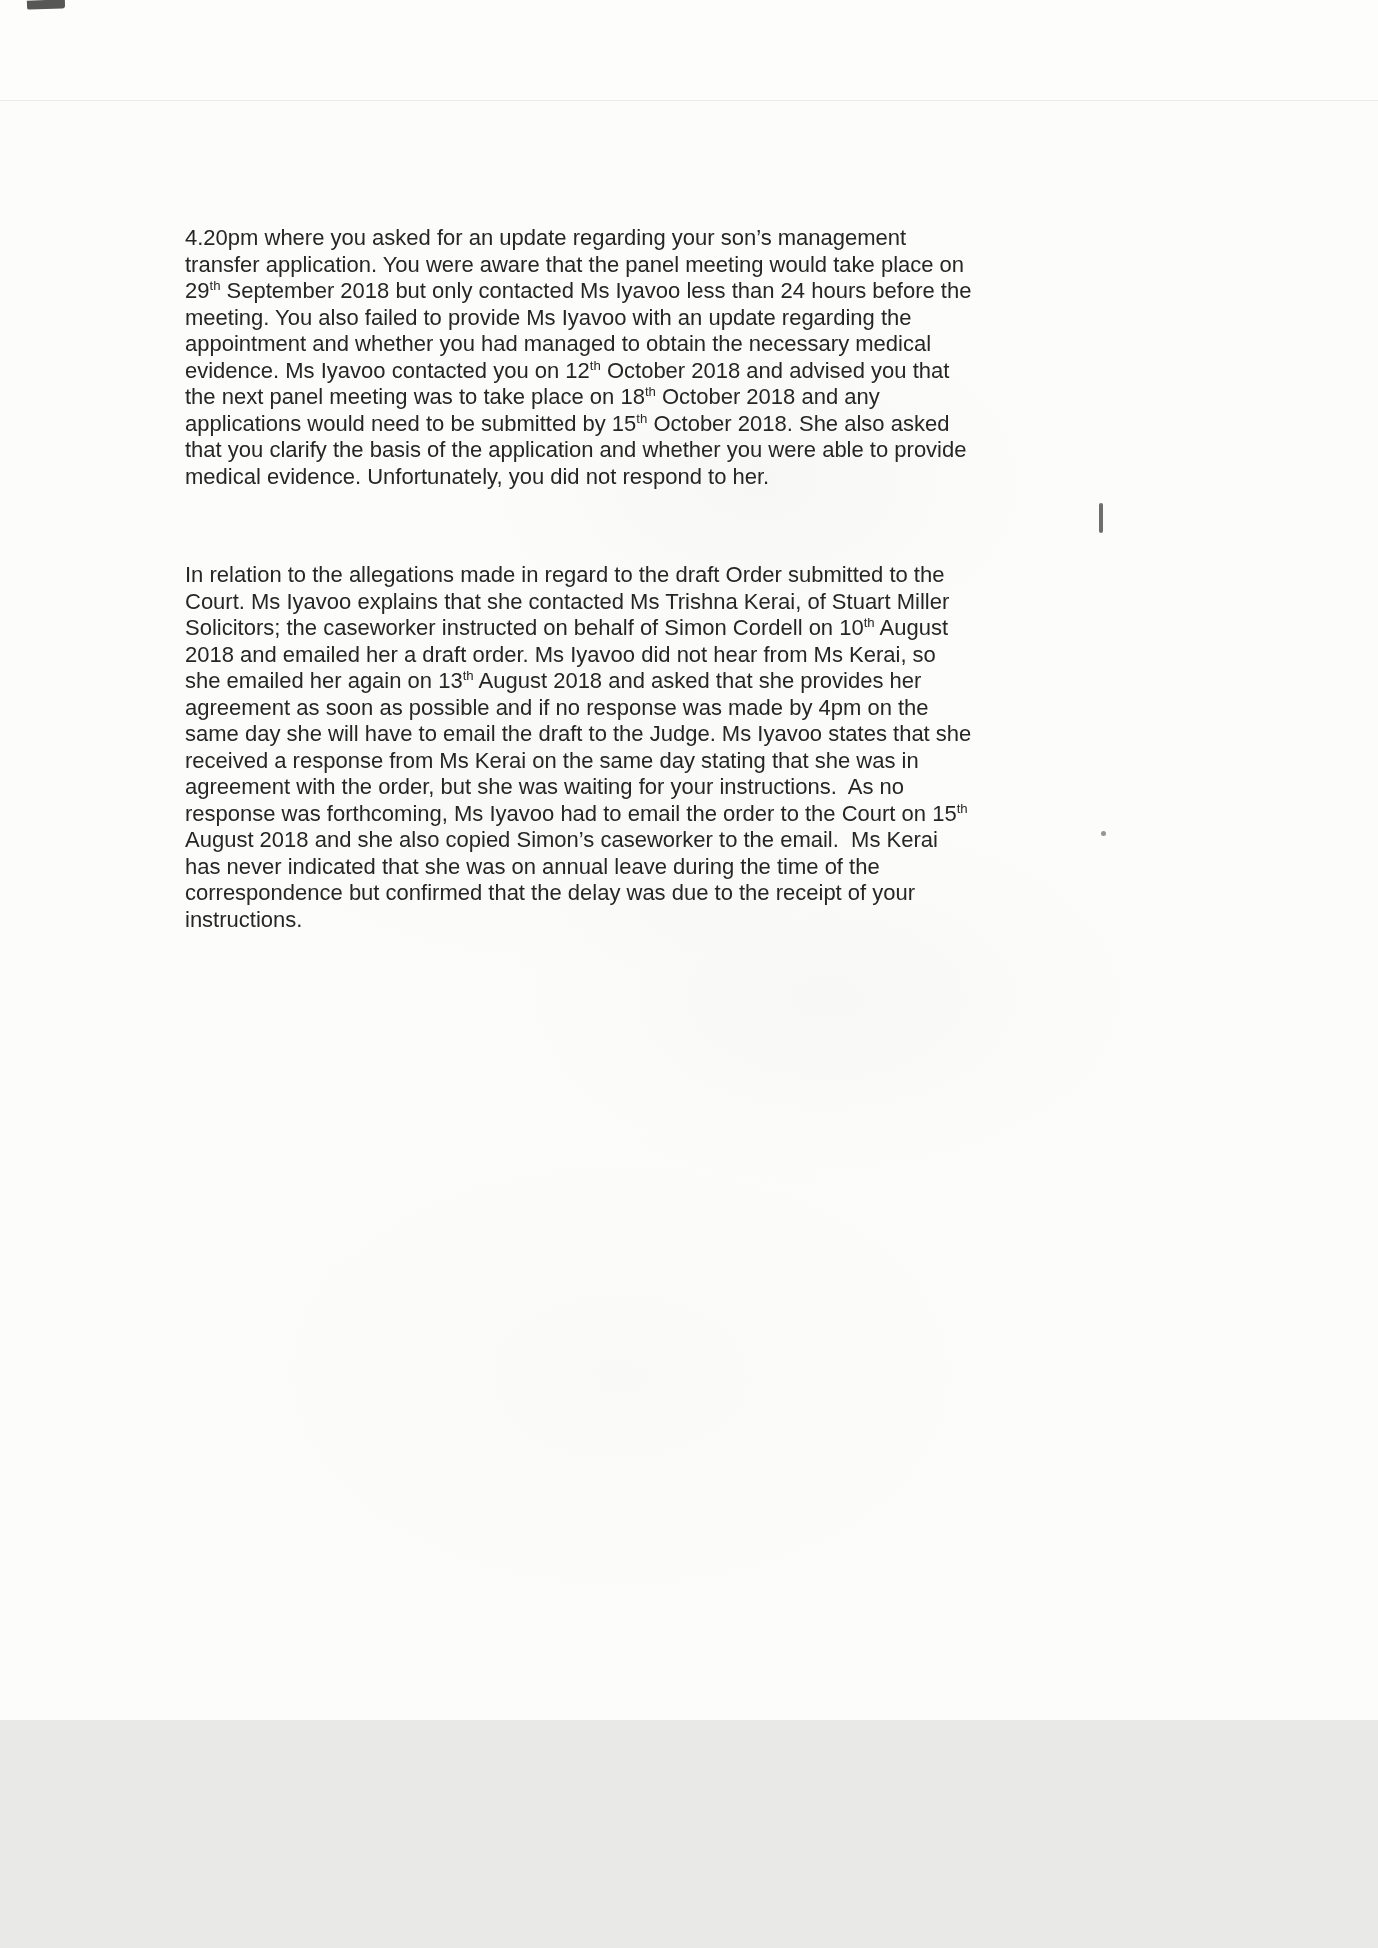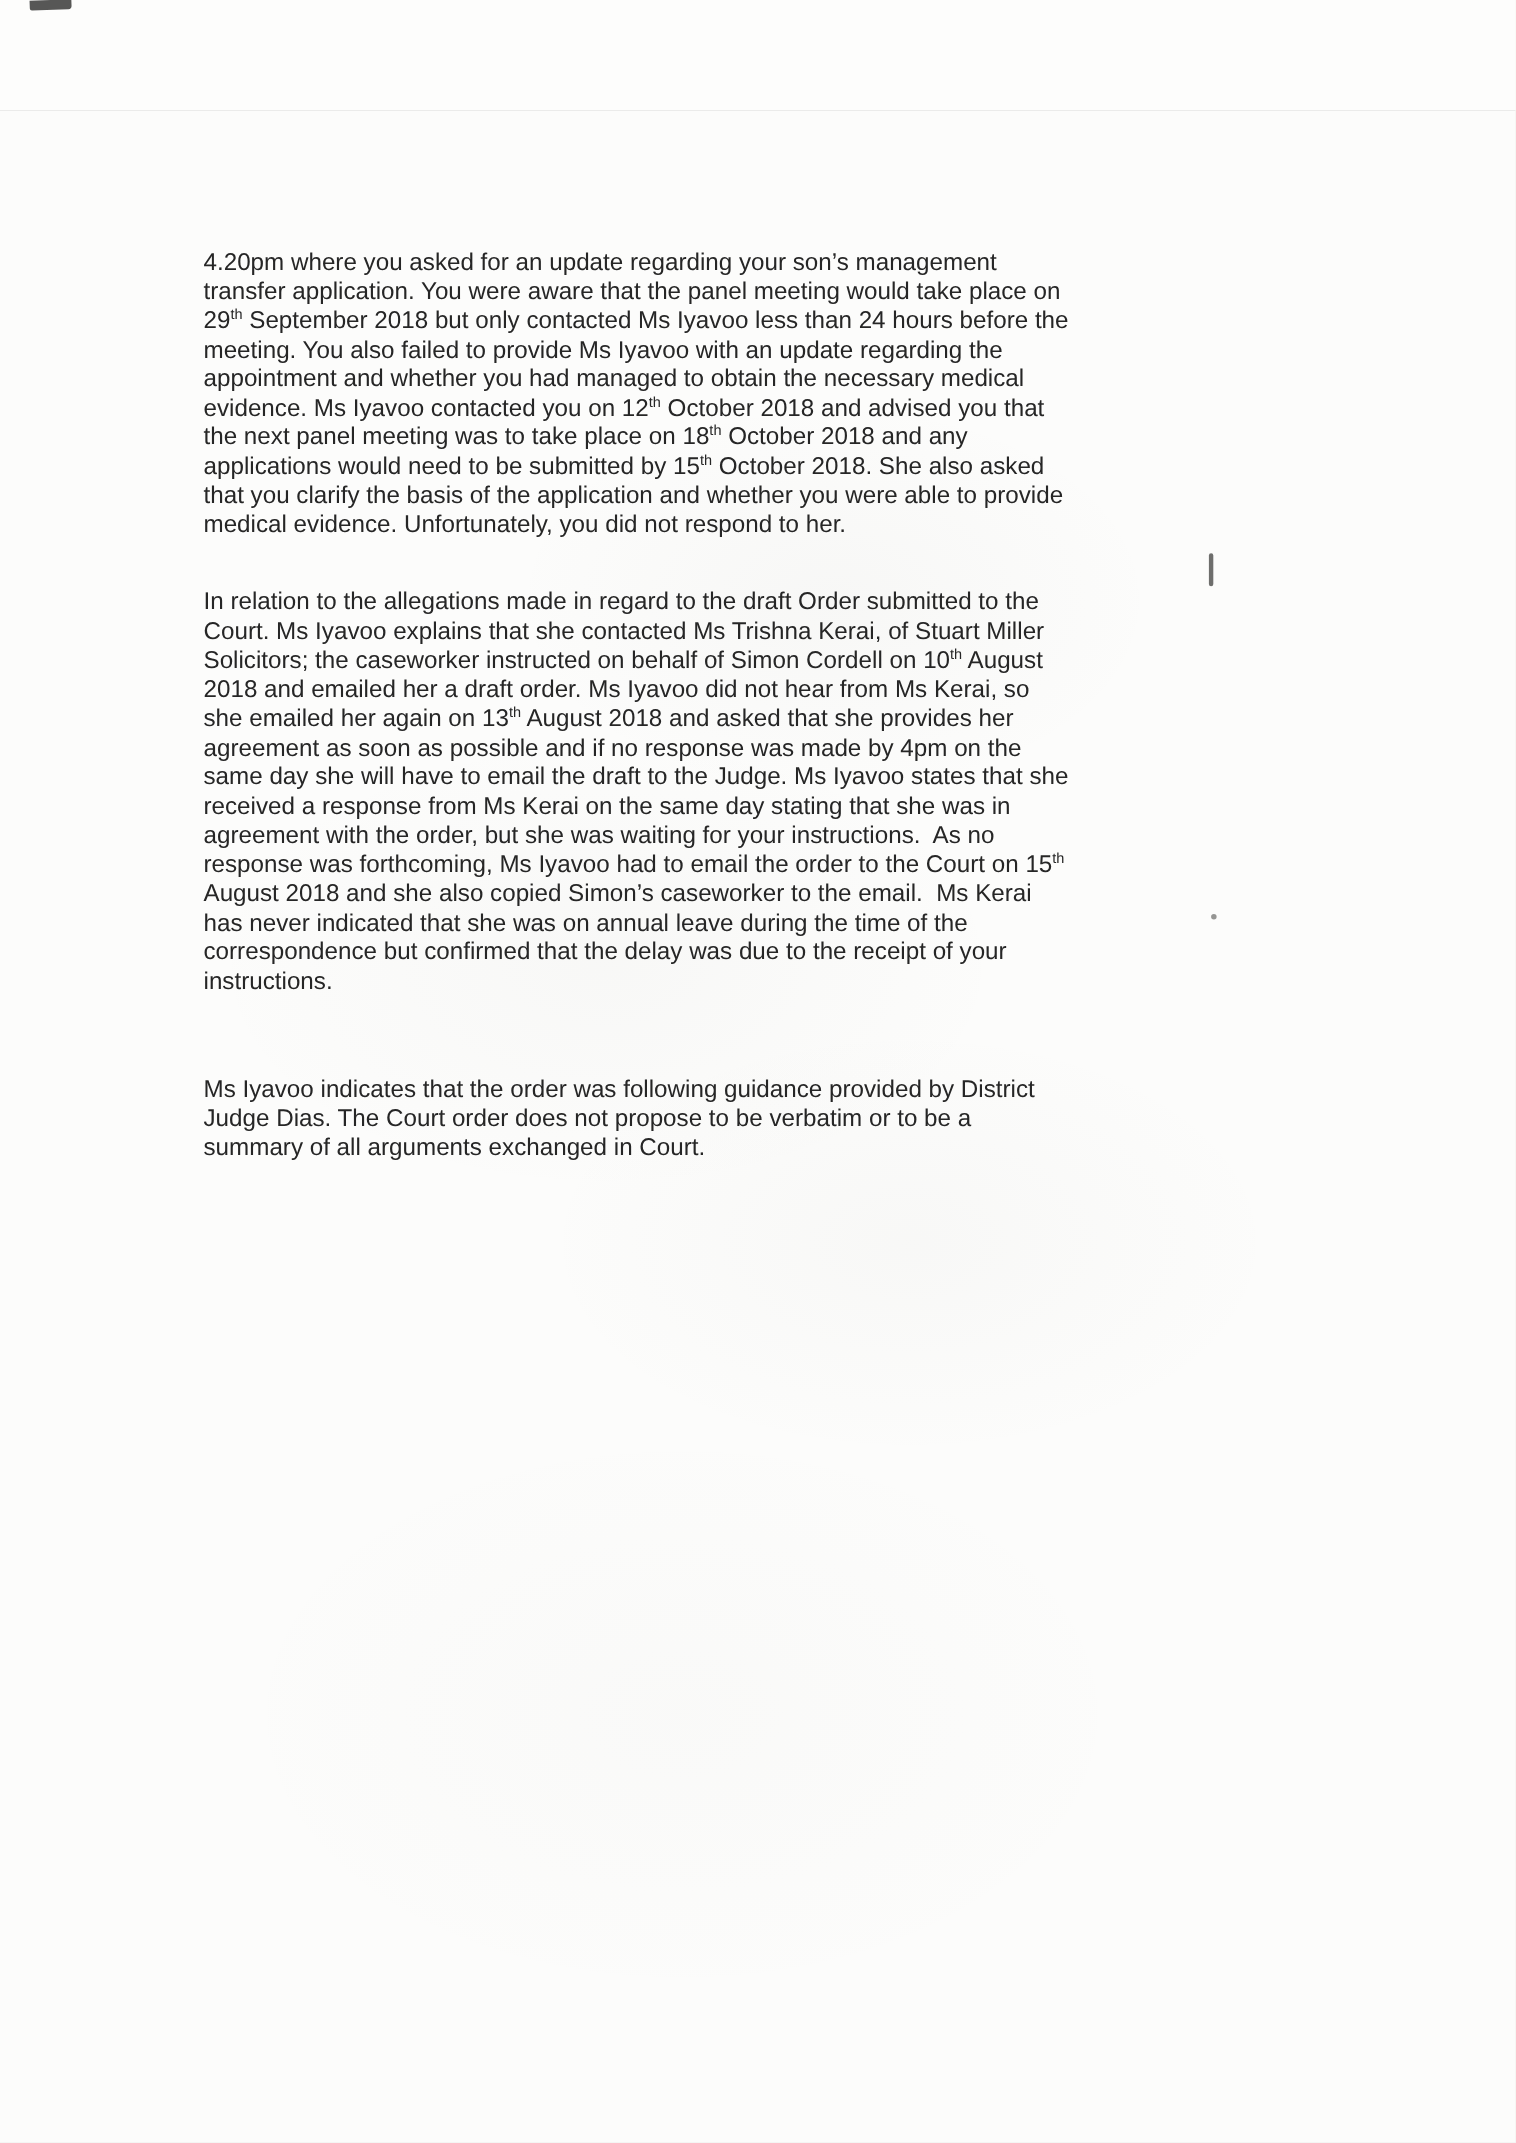--- a/index.html
+++ b/index.html
@@ -3,21 +3,21 @@
 <meta charset="utf-8">
 <style>
   html, body {
     margin: 0;
     padding: 0;
     background: #e9e9e7;
   }
   .page {
     position: relative;
     width: 1378px;
-    height: 1948px;
+    height: 1720px;
     margin: 0 auto;
     background: #fcfcfb;
     overflow: hidden;
     font-family: "Liberation Sans", sans-serif;
   }
   
   .scan-top-strip {
     position: absolute;
     left: 0; top: 0;
     width: 100%;
@@ -92,15 +92,14 @@
 <div class="page">
   <div class="scan-top-strip"></div>
   <div class="scan-mark-corner"></div>
   <div class="scan-mark-right"></div>
   <div class="scan-dot-right"></div>
   <div class="scan-noise"></div>
 
   <div class="letter-body">
       <p class="para"><span>4.20pm where you asked for an update regarding your son’s management transfer application. You were aware that the panel meeting would take place on 29</span><sup>th</sup><span> September 2018 but only contacted Ms Iyavoo less than 24 hours before the meeting. You also failed to provide Ms Iyavoo with an update regarding the appointment and whether you had managed to obtain the necessary medical evidence. Ms Iyavoo contacted you on 12</span><sup>th</sup><span> October 2018 and advised you that the next panel meeting was to take place on 18</span><sup>th</sup><span> October 2018 and any applications would need to be submitted by 15</span><sup>th</sup><span> October 2018. She also asked that you clarify the basis of the application and whether you were able to provide medical evidence. Unfortunately, you did not respond to her.</span></p>
       <p class="para"><span>In relation to the allegations made in regard to the draft Order submitted to the Court. Ms Iyavoo explains that she contacted Ms Trishna Kerai, of Stuart Miller Solicitors; the caseworker instructed on behalf of Simon Cordell on 10</span><sup>th</sup><span> August 2018 and emailed her a draft order. Ms Iyavoo did not hear from Ms Kerai, so she emailed her again on 13</span><sup>th</sup><span> August 2018 and asked that she provides her agreement as soon as possible and if no response was made by 4pm on the same day she will have to email the draft to the Judge. Ms Iyavoo states that she received a response from Ms Kerai on the same day stating that she was in agreement with the order, but she was waiting for your instructions.  As no response was forthcoming, Ms Iyavoo had to email the order to the Court on 15</span><sup>th</sup><span> August 2018 and she also copied Simon’s caseworker to the email.  Ms Kerai has never indicated that she was on annual leave during the time of the correspondence but confirmed that the delay was due to the receipt of your instructions.</span></p>
-      <p class="para"><span>Ms Iyavoo indicates that the order was following guidance provided by District Judge Dias. The Court order does not propose to be verbatim or to be a summary of all arguments exchanged in Court.</span></p>
     </div>
 </div>
 
 </body></html>

